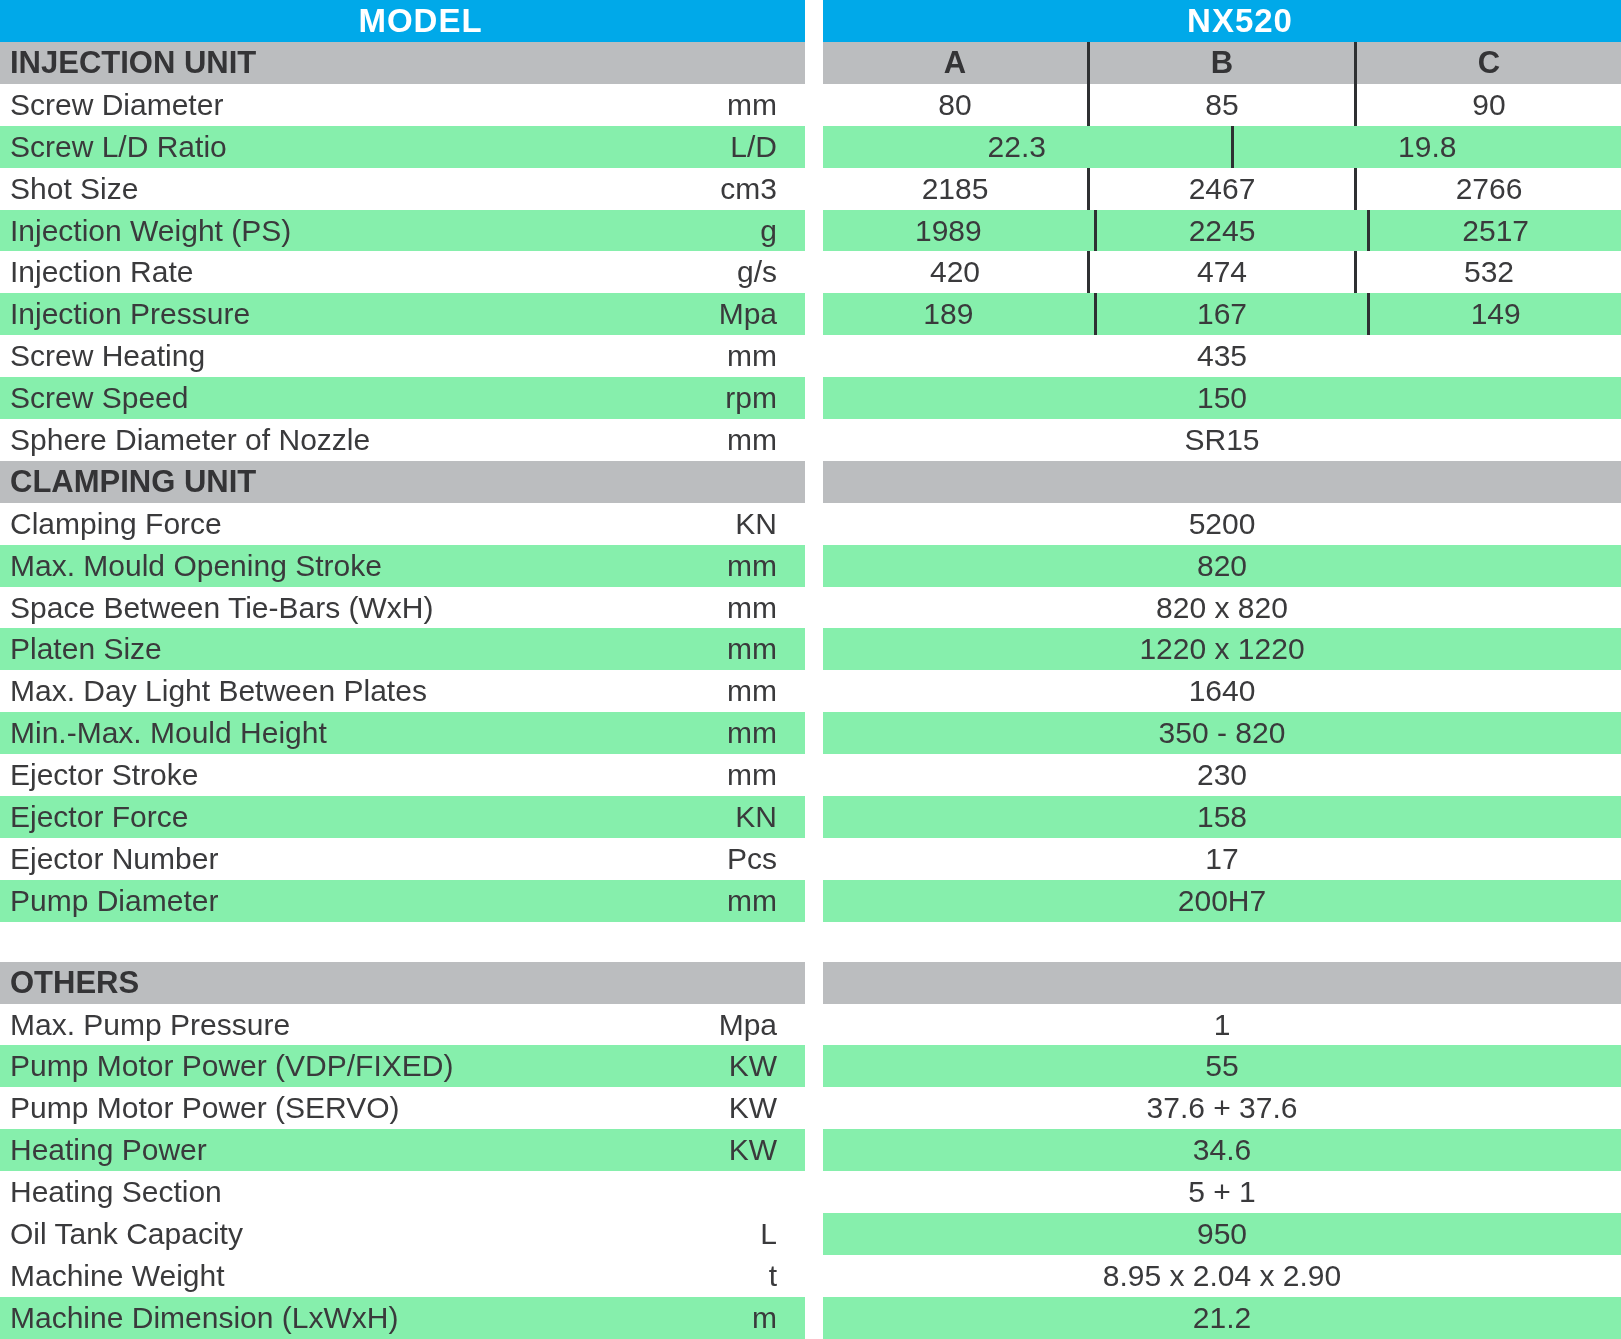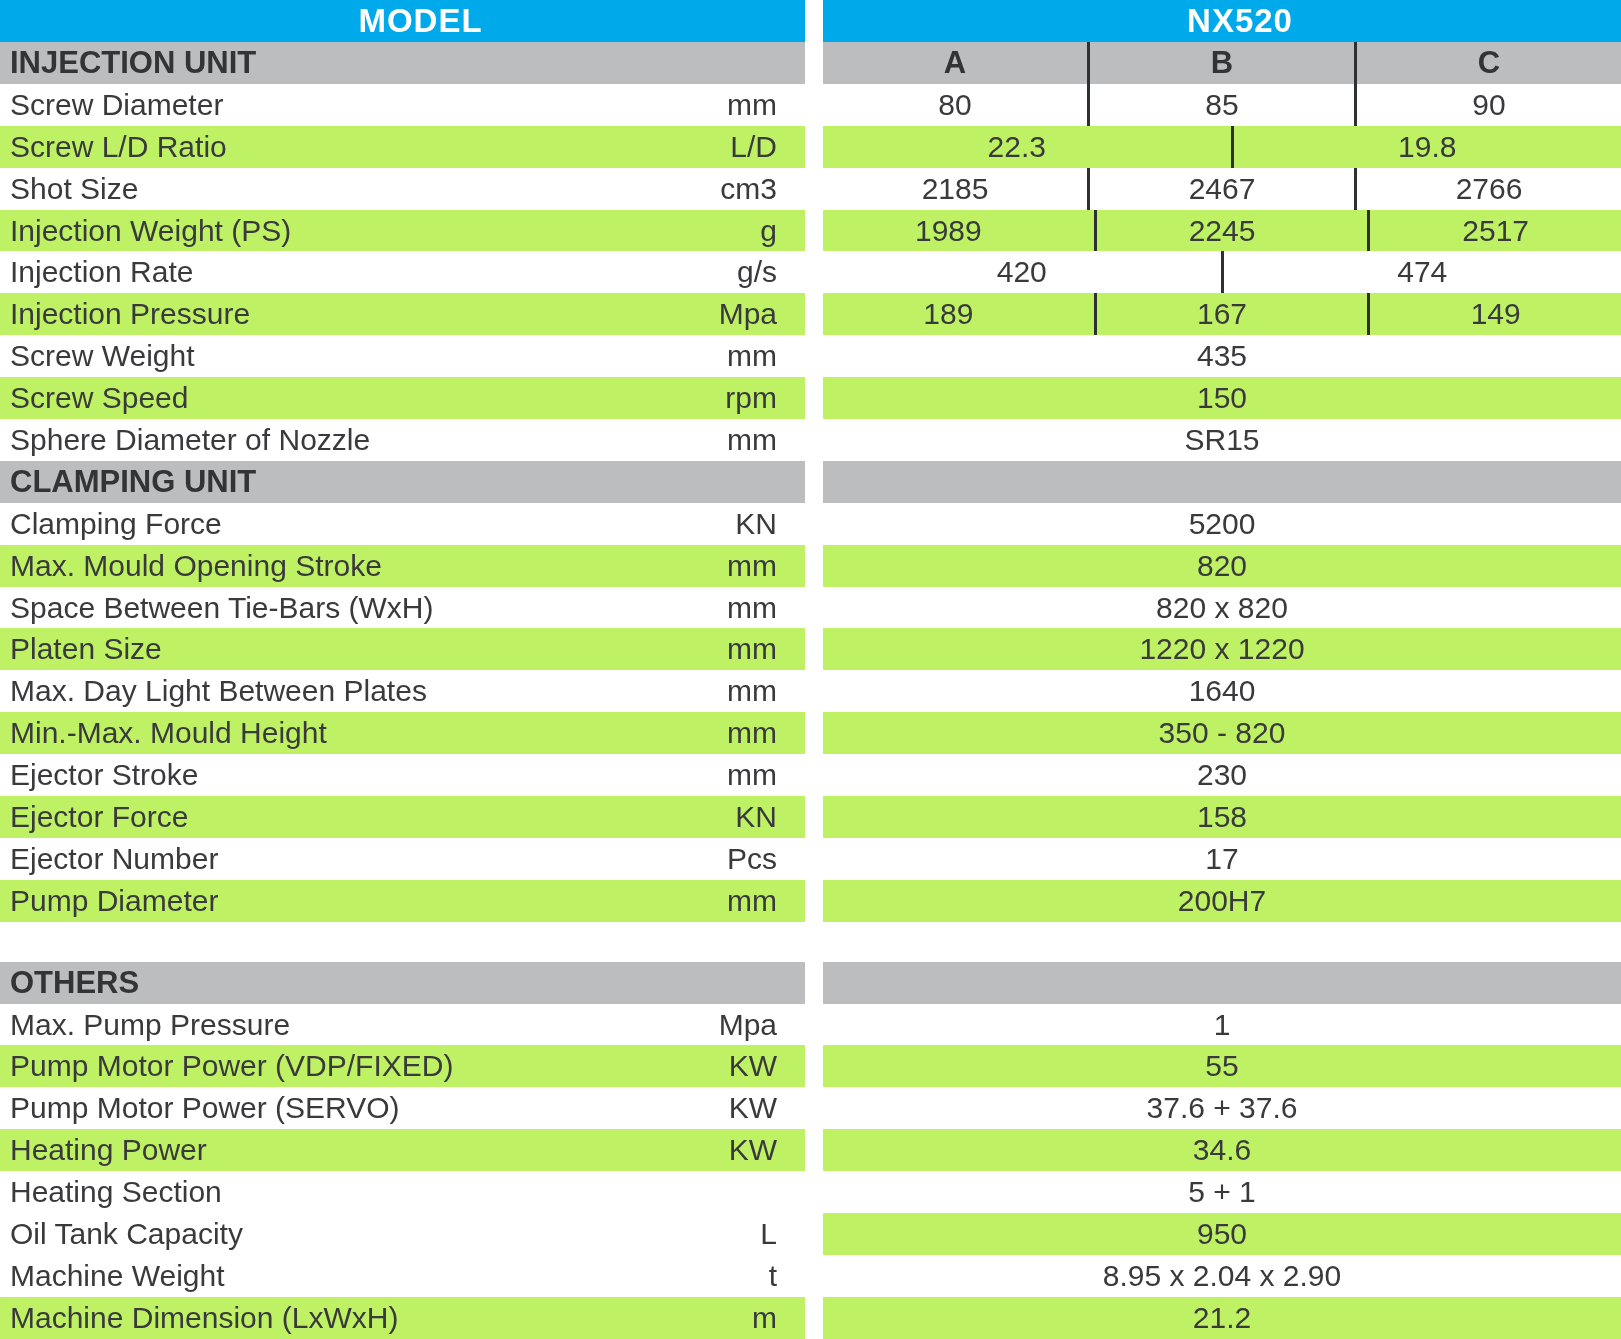--- a/index.html
+++ b/index.html
@@ -18,21 +18,21 @@
   .hdr{
     height:42px;flex:0 0 42px;
     background:#00A9E9;color:#ffffff;
     font-weight:bold;font-size:33px;letter-spacing:1px;
     display:flex;align-items:center;justify-content:center;padding-left:36px;
   }
 
   .srow{height:41.9px;flex:0 0 41.9px;display:flex;align-items:center;font-size:30px;}
   .srow.spacer{height:40px;flex:0 0 40px;background:#ffffff;}
   .bg-white{background:#ffffff;}
-  .bg-stripe{background:#bef264;gap:20px;}
+  .bg-stripe{background:#86efac;gap:20px;}
   .bg-section{background:#BBBDBF;}
 
   
   .left .srow{justify-content:space-between;padding:0 28px 0 10px;box-sizing:border-box;}
   .left .srow .lbl{white-space:nowrap;}
   .left .srow.section .lbl{font-weight:bold;font-size:31px;color:#343436;}
   .left .srow .unit{white-space:nowrap;}
 
   
   .right .srow{padding:0;}
@@ -72,21 +72,21 @@
         </div>
         <div class="srow bg-white">
           <div class="lbl">Injection Rate</div>
           <div class="unit">g/s</div>
         </div>
         <div class="srow bg-stripe">
           <div class="lbl">Injection Pressure</div>
           <div class="unit">Mpa</div>
         </div>
         <div class="srow bg-white">
-          <div class="lbl">Screw Weight</div>
+          <div class="lbl">Screw Heating</div>
           <div class="unit">mm</div>
         </div>
         <div class="srow bg-stripe">
           <div class="lbl">Screw Speed</div>
           <div class="unit">rpm</div>
         </div>
         <div class="srow bg-white">
           <div class="lbl">Sphere Diameter of Nozzle</div>
           <div class="unit">mm</div>
         </div>
@@ -197,20 +197,21 @@
           <div class="cell divided">2766</div>
         </div>
         <div class="srow bg-stripe">
           <div class="cell">1989</div>
           <div class="cell divided">2245</div>
           <div class="cell divided">2517</div>
         </div>
         <div class="srow bg-white">
           <div class="cell">420</div>
           <div class="cell divided">474</div>
+          <div class="cell divided">532</div>
         </div>
         <div class="srow bg-stripe">
           <div class="cell">189</div>
           <div class="cell divided">167</div>
           <div class="cell divided">149</div>
         </div>
         <div class="srow bg-white">
           <div class="merged">435</div>
         </div>
         <div class="srow bg-stripe">

